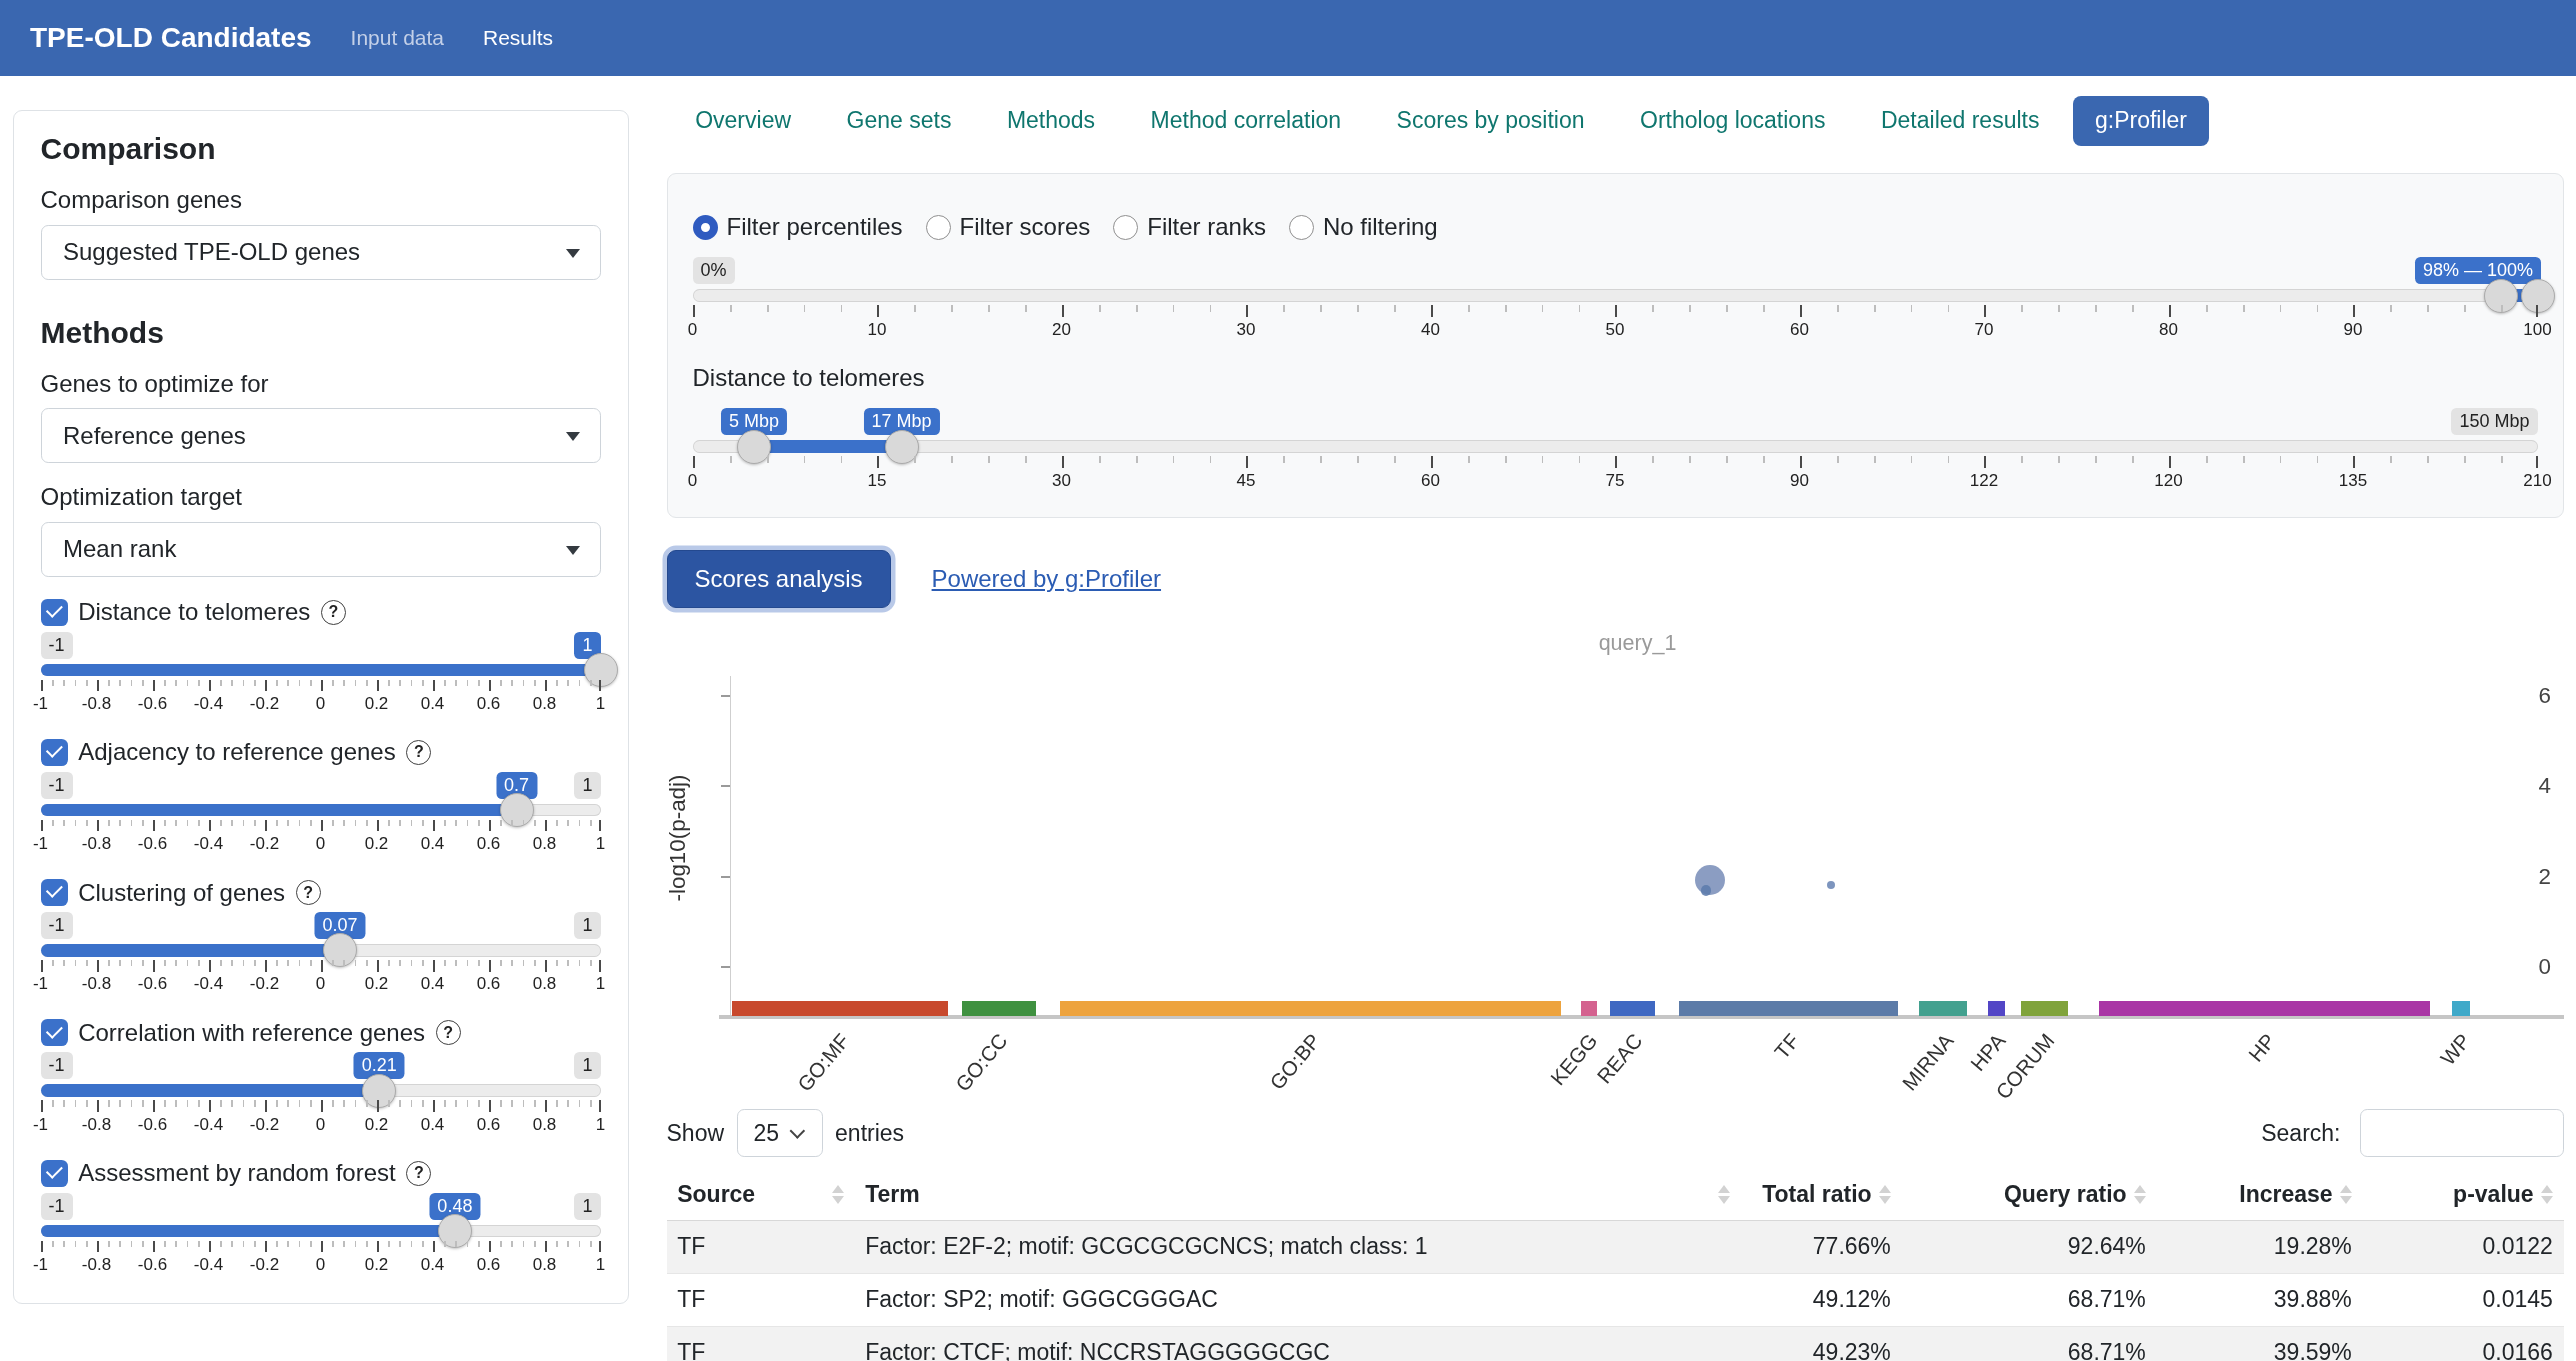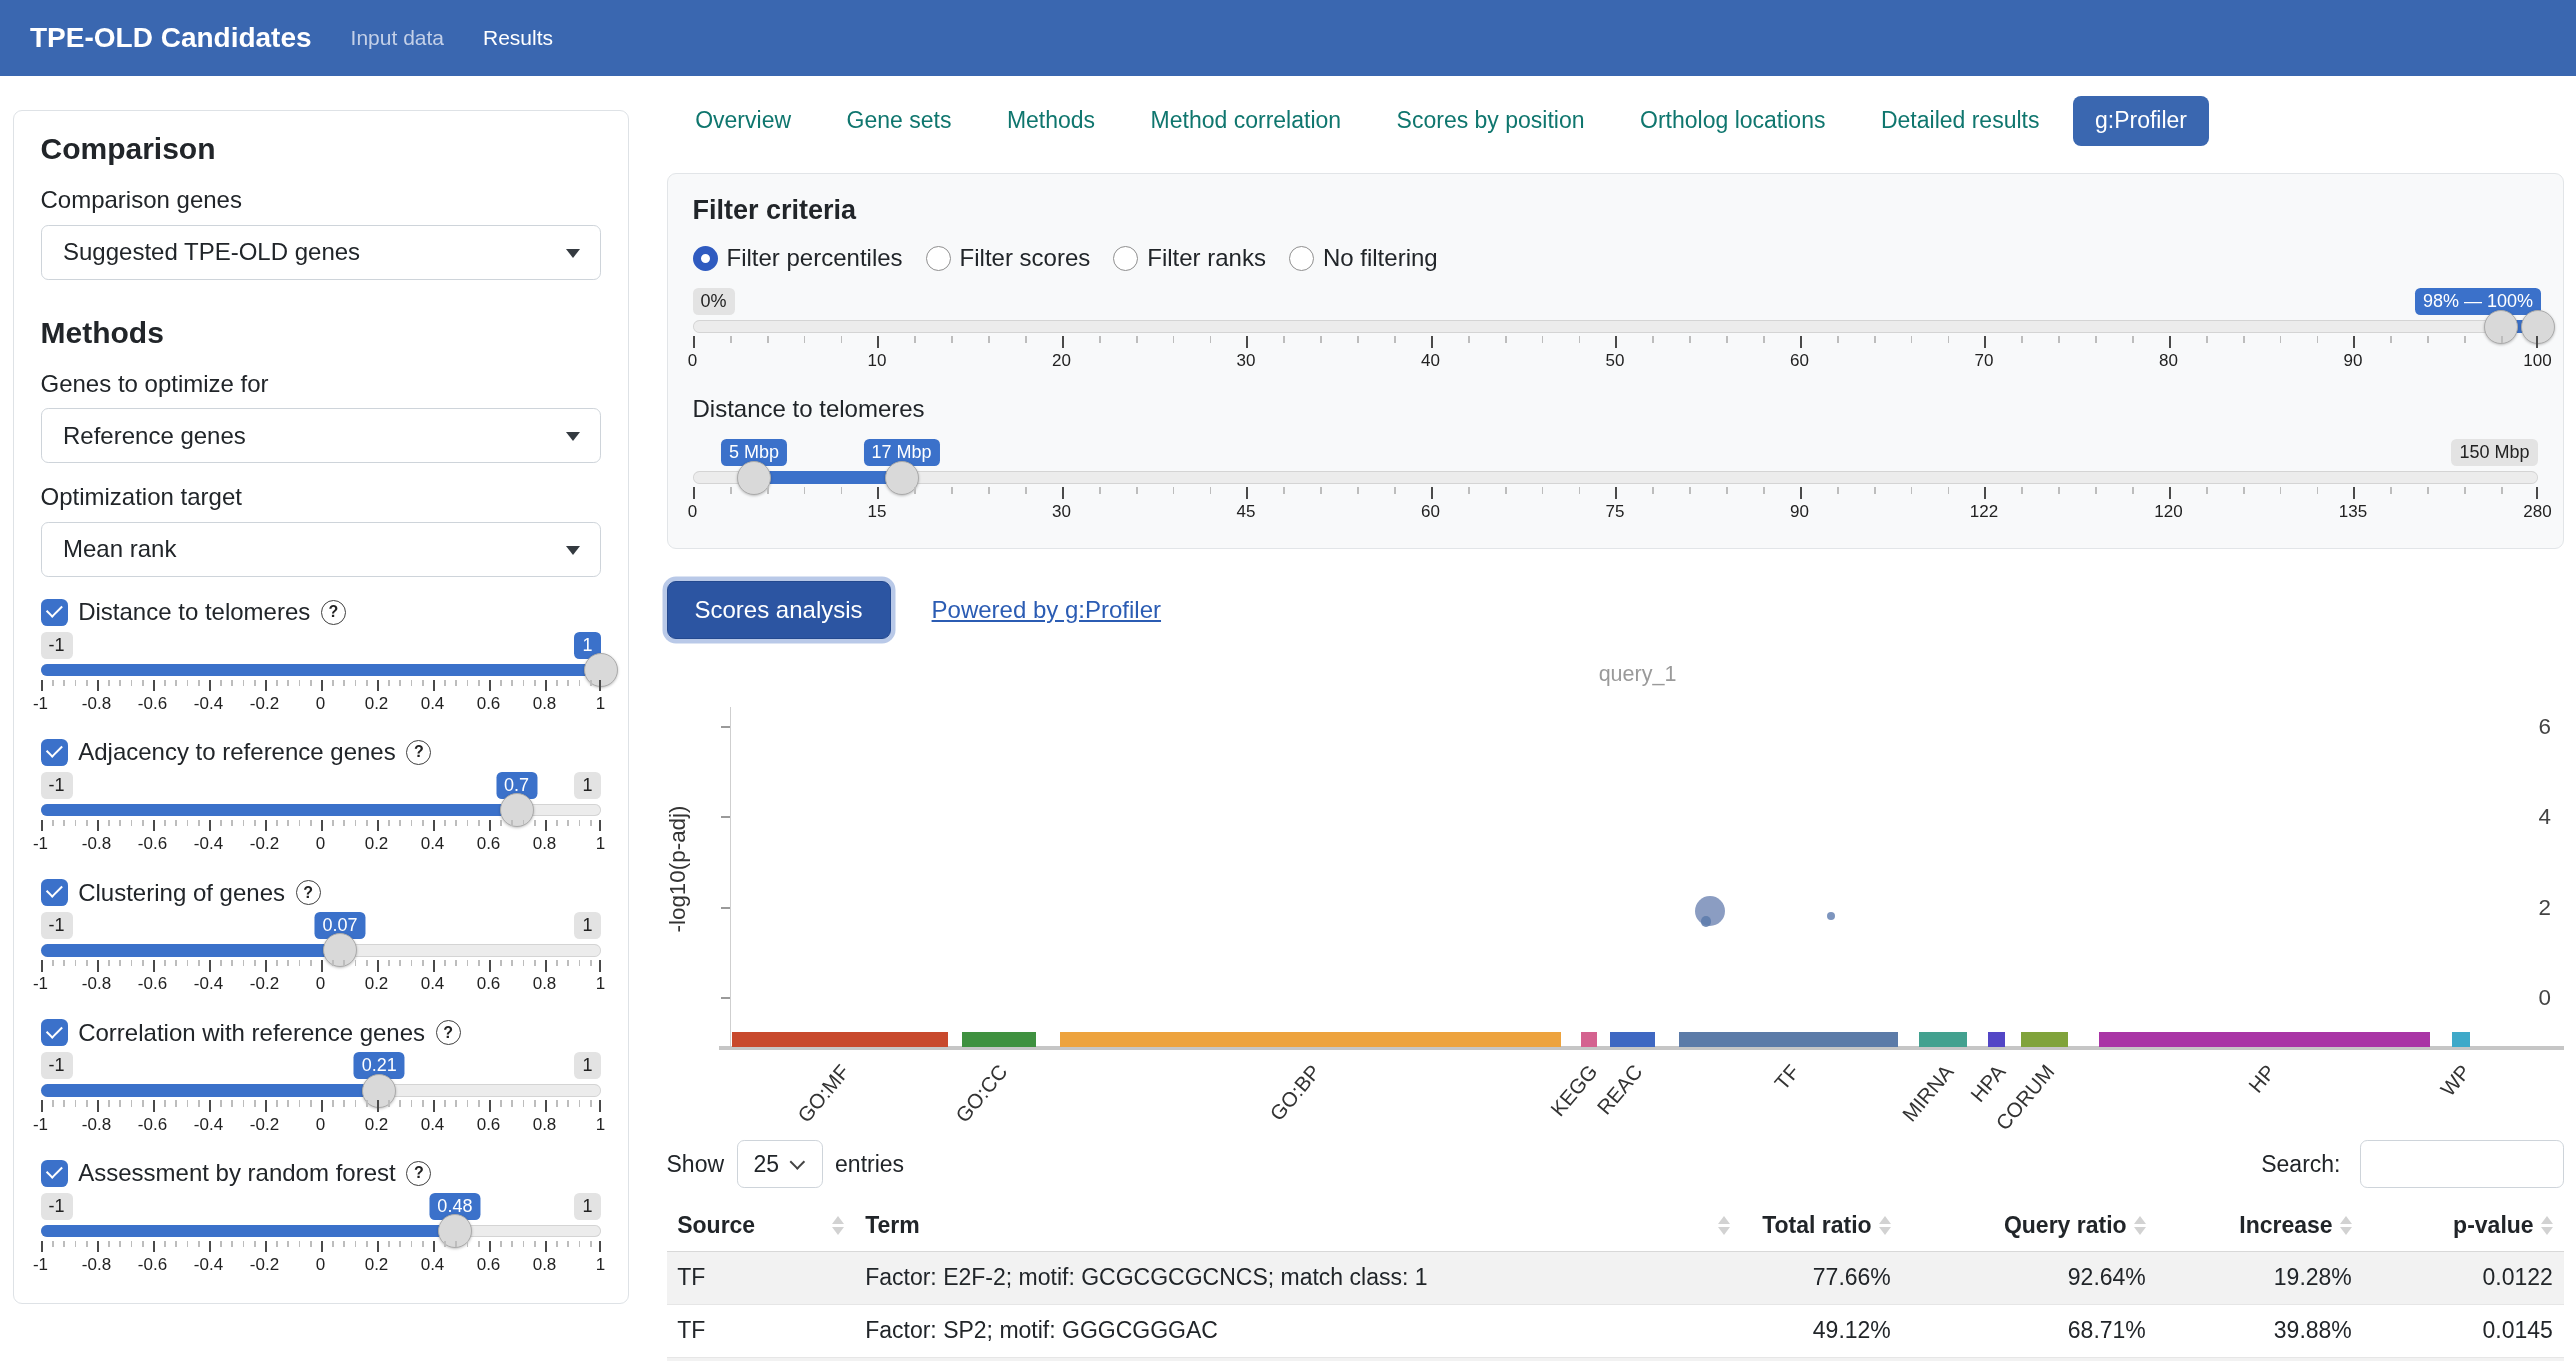--- a/index.html
+++ b/index.html
@@ -325,21 +325,20 @@
         <div class="tab">Gene sets</div>
         <div class="tab">Methods</div>
         <div class="tab">Method correlation</div>
         <div class="tab">Scores by position</div>
         <div class="tab">Ortholog locations</div>
         <div class="tab">Detailed results</div>
         <div class="tab active">g:Profiler</div>
       </div>
 
     <div class="filter-panel">
-      <div class="filter-h">Filter criteria</div>
       <div class="radio-row" id="radio-row">
           <label class="radio-opt">
             <span class="radio sel"></span>
             <span class="radio-label">Filter percentiles</span>
           </label>
           <label class="radio-opt">
             <span class="radio"></span>
             <span class="radio-label">Filter scores</span>
           </label>
           <label class="radio-opt">
@@ -397,21 +396,21 @@
             <span style="left: 0%;">0</span>
             <span style="left: 10%;">15</span>
             <span style="left: 20%;">30</span>
             <span style="left: 30%;">45</span>
             <span style="left: 40%;">60</span>
             <span style="left: 50%;">75</span>
             <span style="left: 60%;">90</span>
             <span style="left: 70%;">122</span>
             <span style="left: 80%;">120</span>
             <span style="left: 90%;">135</span>
-            <span style="left: 100%;">280</span>
+            <span style="left: 100%;">210</span>
           </div>
         </div>
     </div>
 
     <div class="update-row">
       <button class="btn-update">Scores analysis</button>
       <a class="powered-link">Powered by g:Profiler</a>
     </div>
 
     <div class="plot" id="plot">

